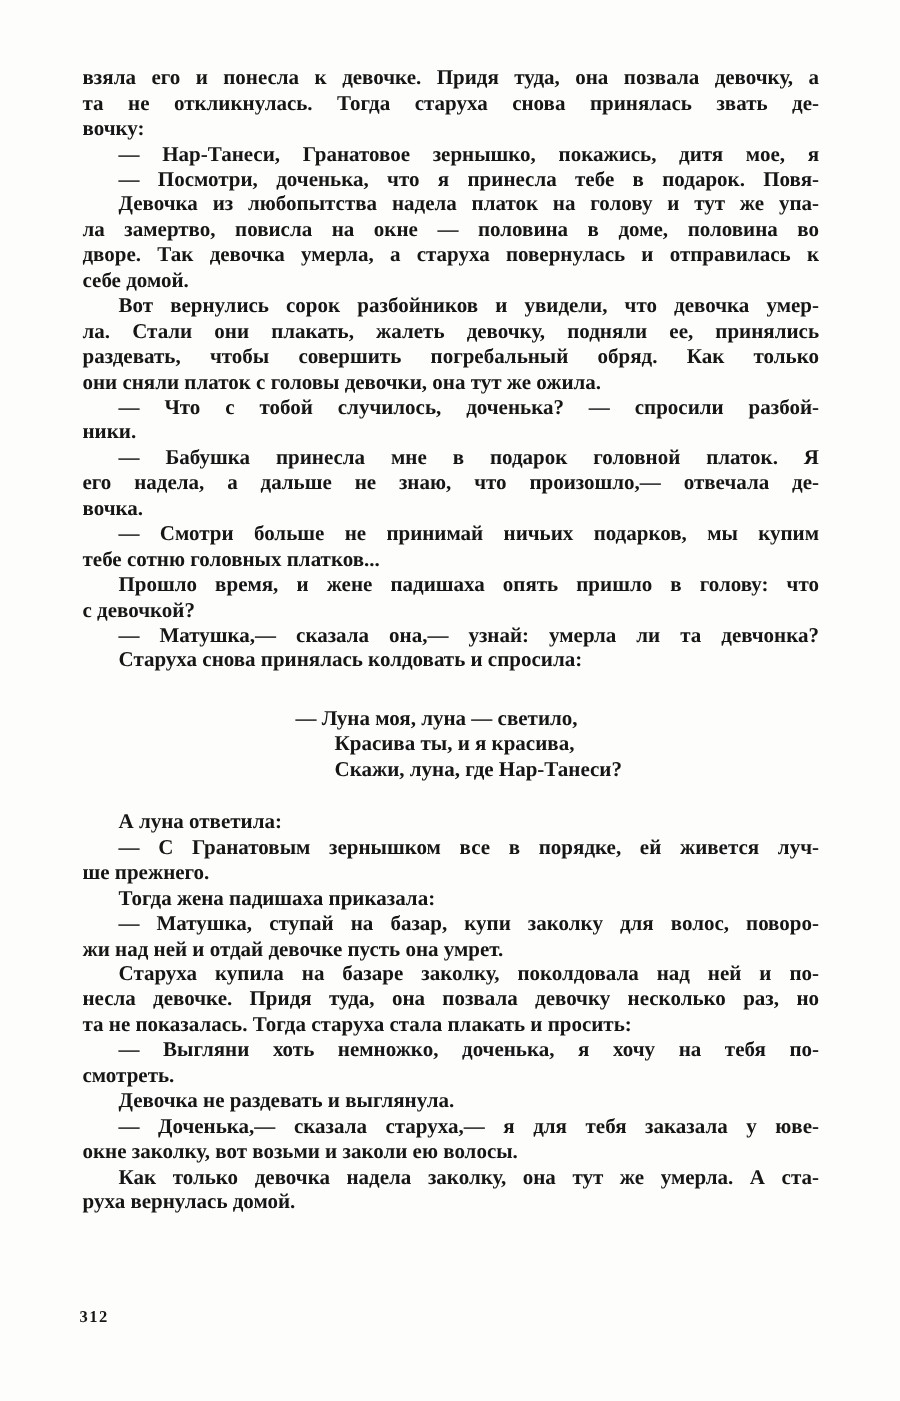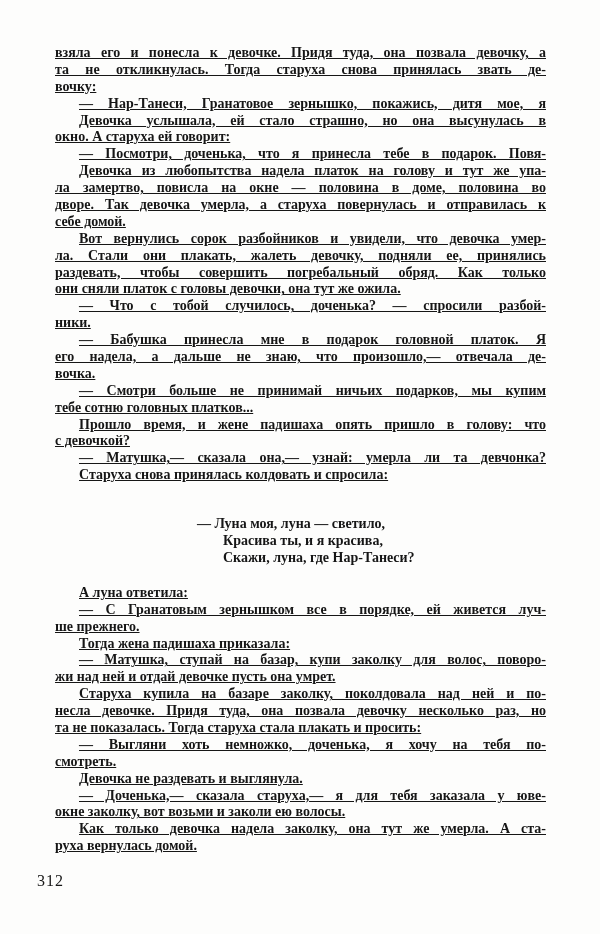--- a/index.html
+++ b/index.html
@@ -14,62 +14,58 @@
     color: #161616;
   }
   .text-block {
     position: absolute;
     left: 55px;
     top: 45px;
     width: 491px;
     font-size: 14px;
     line-height: 16.9px;
   }
-  .para { margin: 0; text-decoration: underline; }
+  .para { margin: 0; }
   .line {
     height: 16.9px;
     overflow: hidden;
     text-align: justify;
     text-align-last: justify;
   }
   .line.lastline { text-align-last: left; }
   .line.fullline { text-align-last: justify; }
   .para.indented .line.firstline { text-indent: 24px; }
-  .verse { margin: 32px 0 18px 0; }
+  .verse { margin: 22px 0 18px 0; }
   .verse .line {
     text-align: left;
     text-align-last: left;
     padding-left: 142px;
   }
   .verse .line.cont { padding-left: 168px; text-align: center; }
   .page-number {
     position: absolute;
-    left: 37px;
+    left: 53px;
     top: 872px;
-    font-size: 16px;
-    font-weight: 400;
+    font-size: 11px;
+    font-weight: 700;
     letter-spacing: 1px;
   }
 </style>
 </head>
 <body>
 
 <div class="page">
   <div class="text-block" id="text-block">
       <div class="para">
         <div class="line firstline">взяла его и понесла к девочке. Придя туда, она позвала девочку, а</div>
         <div class="line">та не откликнулась. Тогда старуха снова принялась звать де-</div>
         <div class="line lastline">вочку:</div>
       </div>
       <div class="para indented">
         <div class="line firstline">— Нар-Танеси, Гранатовое зернышко, покажись, дитя мое, я</div>
-      </div>
-      <div class="para indented">
-        <div class="line firstline">Девочка услышала, ей стало страшно, но она высунулась в</div>
-        <div class="line lastline">окно. А старуха ей говорит:</div>
       </div>
       <div class="para indented">
         <div class="line firstline">— Посмотри, доченька, что я принесла тебе в подарок. Повя-</div>
       </div>
       <div class="para indented">
         <div class="line firstline">Девочка из любопытства надела платок на голову и тут же упа-</div>
         <div class="line">ла замертво, повисла на окне — половина в доме, половина во</div>
         <div class="line">дворе. Так девочка умерла, а старуха повернулась и отправилась к</div>
         <div class="line lastline">себе домой.</div>
       </div>

